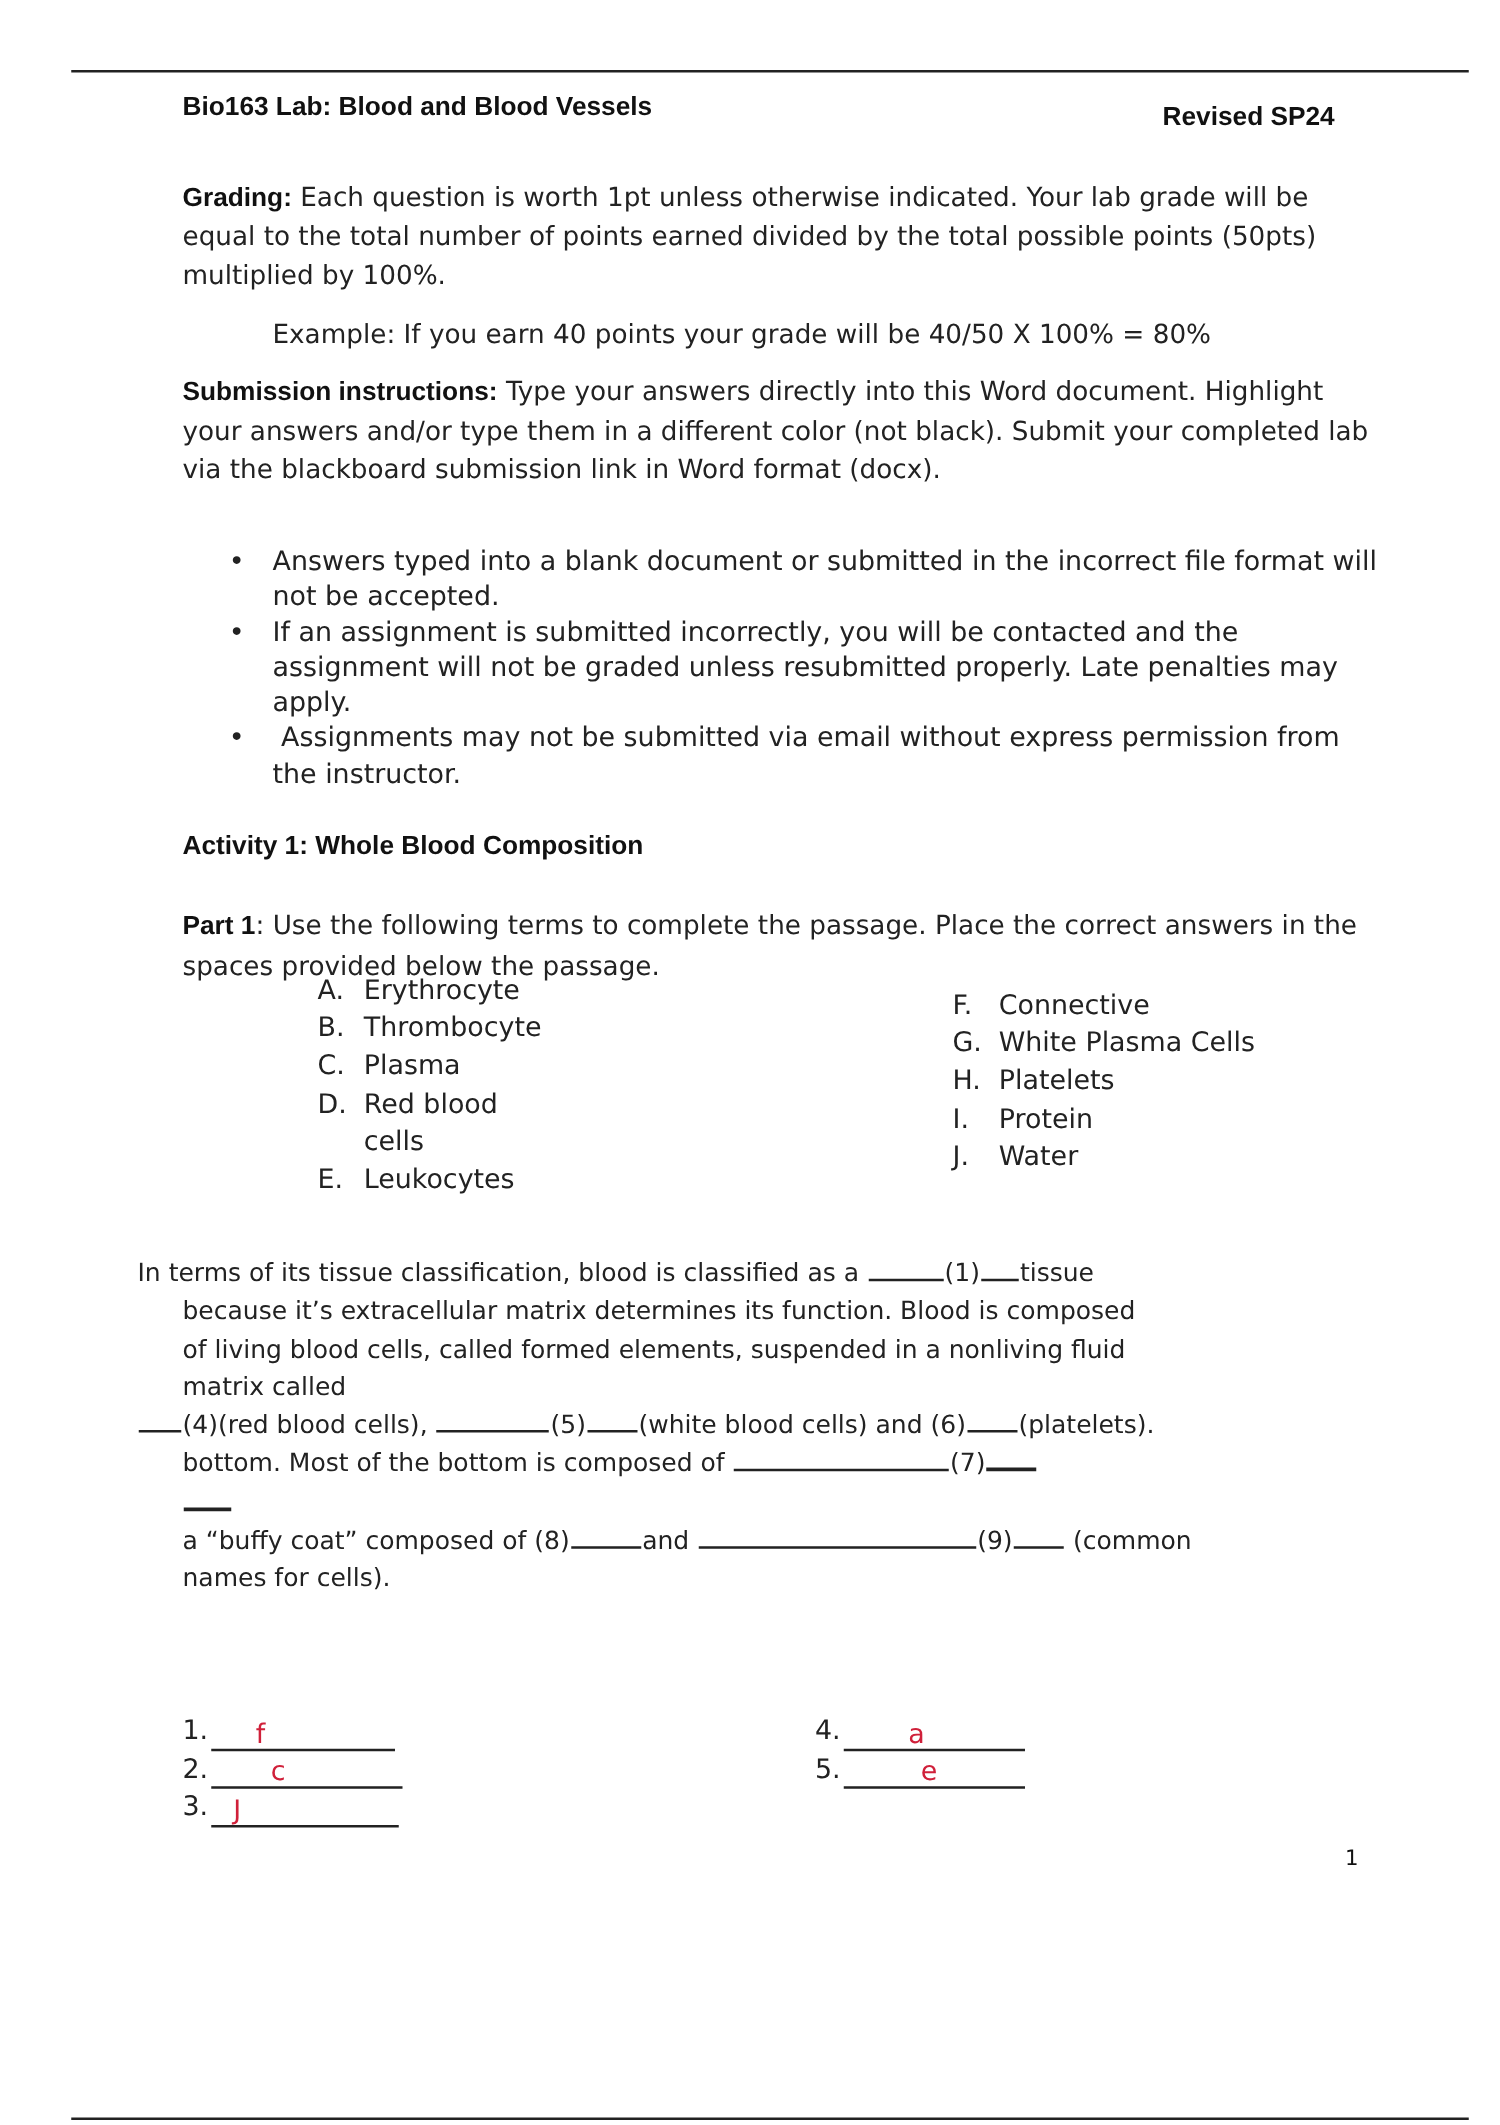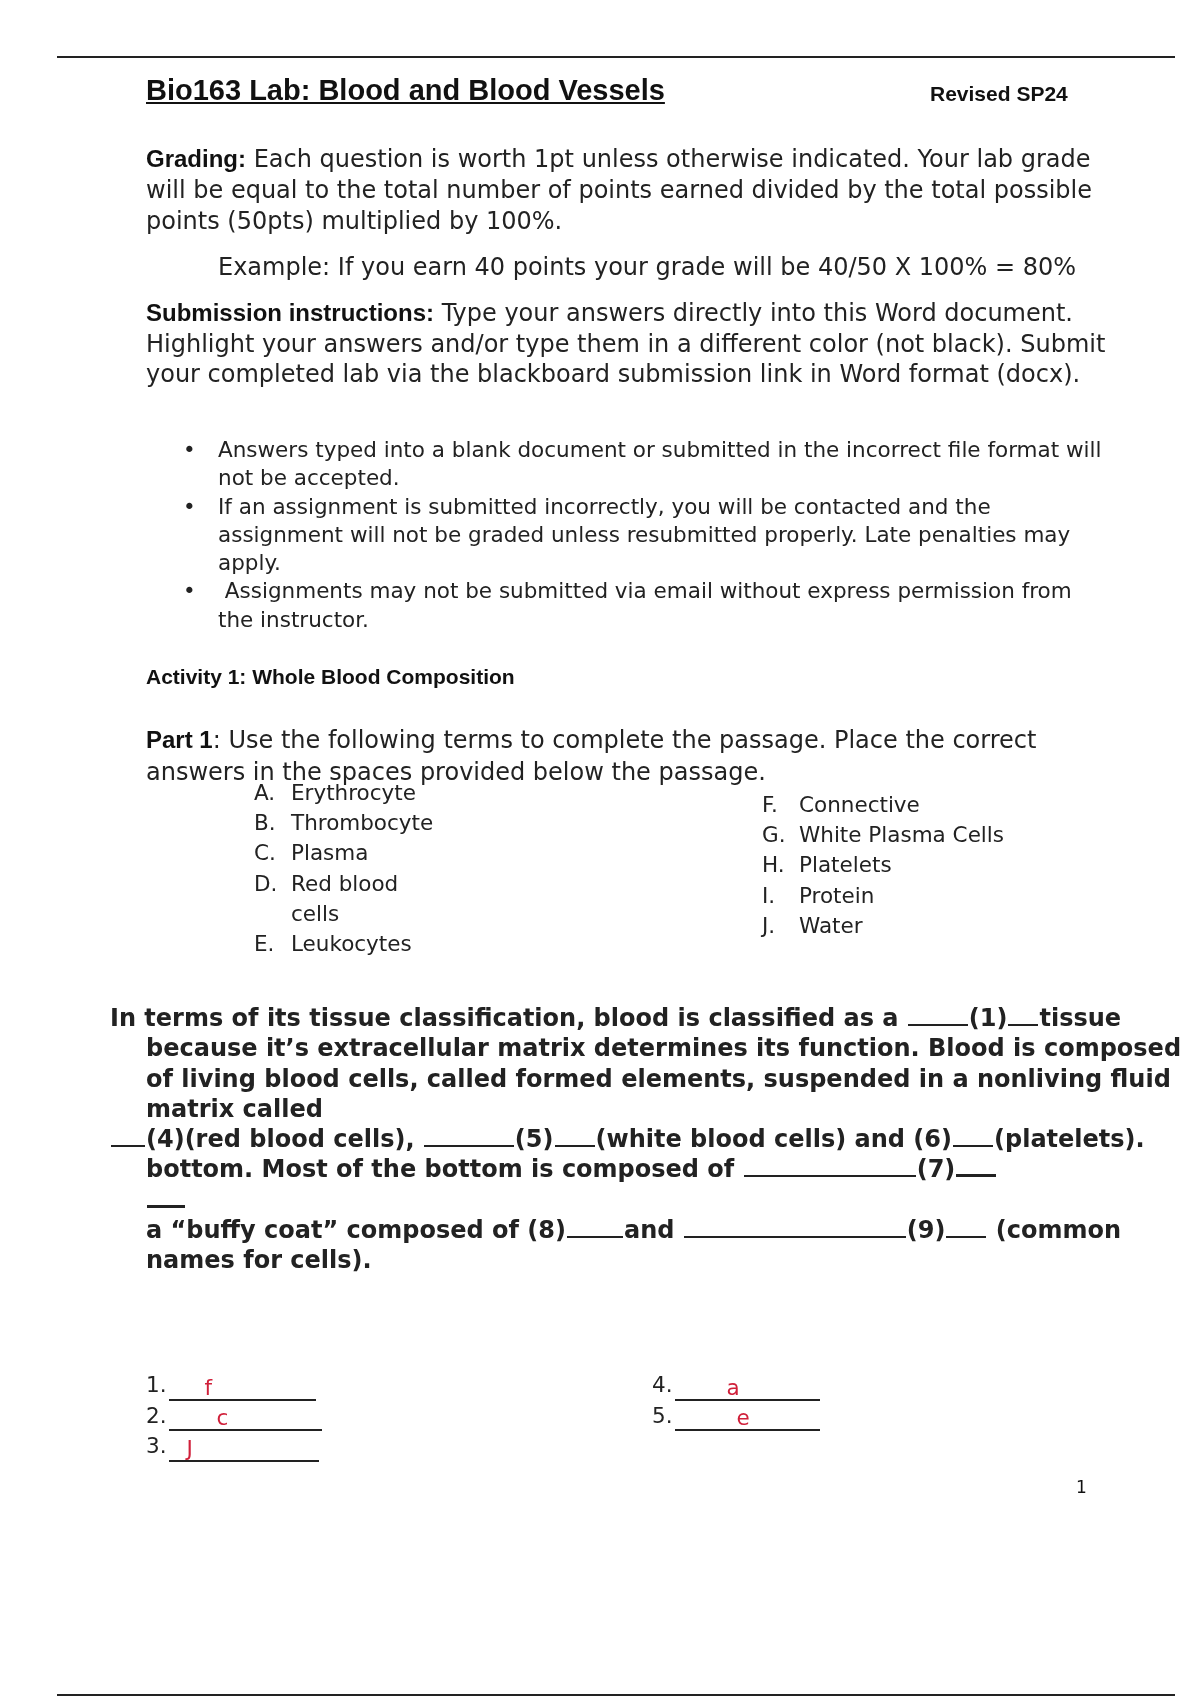--- a/index.html
+++ b/index.html
@@ -4,43 +4,43 @@
 <style>
   html, body { margin: 0; padding: 0; background: #ffffff; }
   body {
     width: 1200px; height: 1700px; position: relative; overflow: hidden;
     font-family: "DejaVu Sans", sans-serif; color: #222222;
   }
   .rule { position: absolute; left: 57px; width: 1118px; height: 2px; background: #222; }
   .rule.top { top: 56px; }
   .rule.bottom { top: 1694px; }
 
-  .title { position: absolute; left: 146px; top: 74px; font-family: "Liberation Sans", sans-serif; font-weight: bold; font-size: 29px; color: #111; text-decoration: underline; }
+  .title { position: absolute; left: 146px; top: 74px; font-family: "Liberation Sans", sans-serif; font-weight: bold; font-size: 21px; color: #111; }
   .revised { position: absolute; left: 930px; top: 82px; font-family: "Liberation Sans", sans-serif; font-weight: bold; font-size: 21px; color: #111; }
 
-  .para { position: absolute; left: 146px; width: 960px; font-size: 24px; line-height: 31px; }
+  .para { position: absolute; left: 146px; width: 960px; font-size: 21px; line-height: 31px; }
   .para b { font-family: "Liberation Sans", sans-serif; font-weight: bold; color: #111; }
   .grading { top: 143px; }
   .example { top: 252px; left: 218px; width: 900px; }
   .submission { top: 298px; line-height: 30.5px; }
 
   .bullets { position: absolute; left: 180px; top: 436px; width: 930px; margin: 0; padding: 0; list-style: none; font-size: 21.5px; line-height: 28.3px; }
   .bullets li { position: relative; padding-left: 38px; margin-bottom: 0; }
   .bullets li .dot { position: absolute; left: 3px; top: 0; }
 
   .activity { position: absolute; left: 146px; top: 665px; font-family: "Liberation Sans", sans-serif; font-weight: bold; font-size: 21px; color: #111; }
   .part1 { top: 724px; line-height: 32px; }
 
   .terms { position: absolute; margin: 0; padding: 0; list-style: none; font-size: 21.5px; line-height: 30.2px; }
   .terms.left { left: 254px; top: 778px; width: 260px; }
   .terms.right { left: 762px; top: 790px; width: 300px; }
   .terms li { position: relative; padding-left: 37px; }
   .terms li .letter { position: absolute; left: 0; top: 0; }
 
-  .passage { position: absolute; left: 110px; top: 1003px; width: 1000px; font-size: 24px; line-height: 30.3px; font-weight: bold; }
+  .passage { position: absolute; left: 110px; top: 1003px; width: 1000px; font-size: 20px; line-height: 30.3px; }
   .passage .line { white-space: nowrap; }
   .passage .ind { padding-left: 36px; }
   .u { text-decoration: underline; text-underline-offset: 3px; }
   .blank { display: inline-block; border-bottom: 2px solid #222; height: 20px; vertical-align: baseline; margin: 0 1px; }
 
   .answers { position: absolute; font-size: 21.5px; line-height: 30.5px; }
   .answers.left { left: 146px; top: 1370px; }
   .answers.right { left: 652px; top: 1370px; }
   .ans-row { white-space: nowrap; display: flex; align-items: flex-end; height: 30.5px; }
   .ans-num { margin-right: 2px; }

